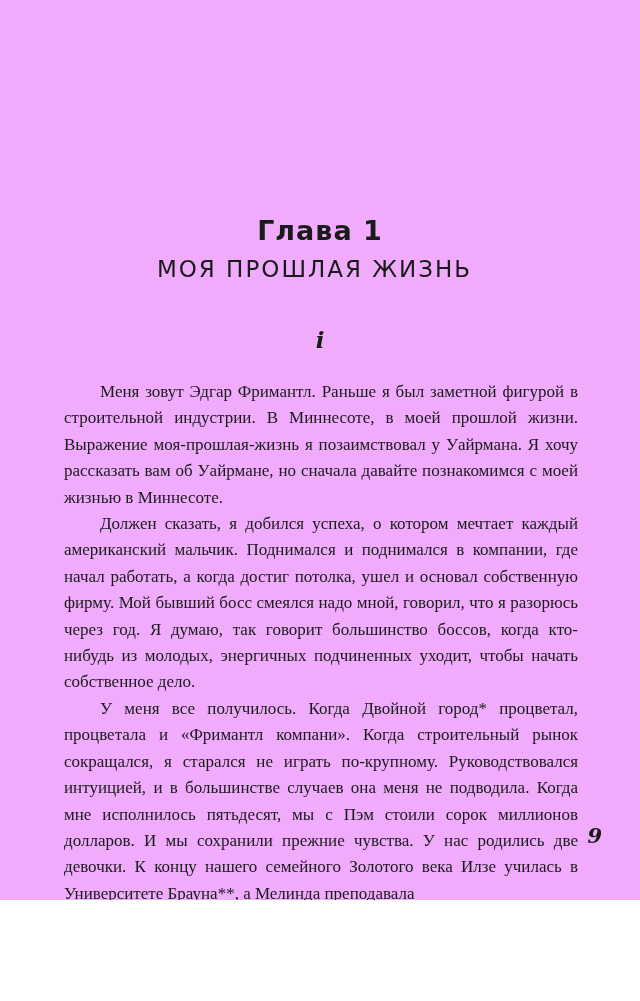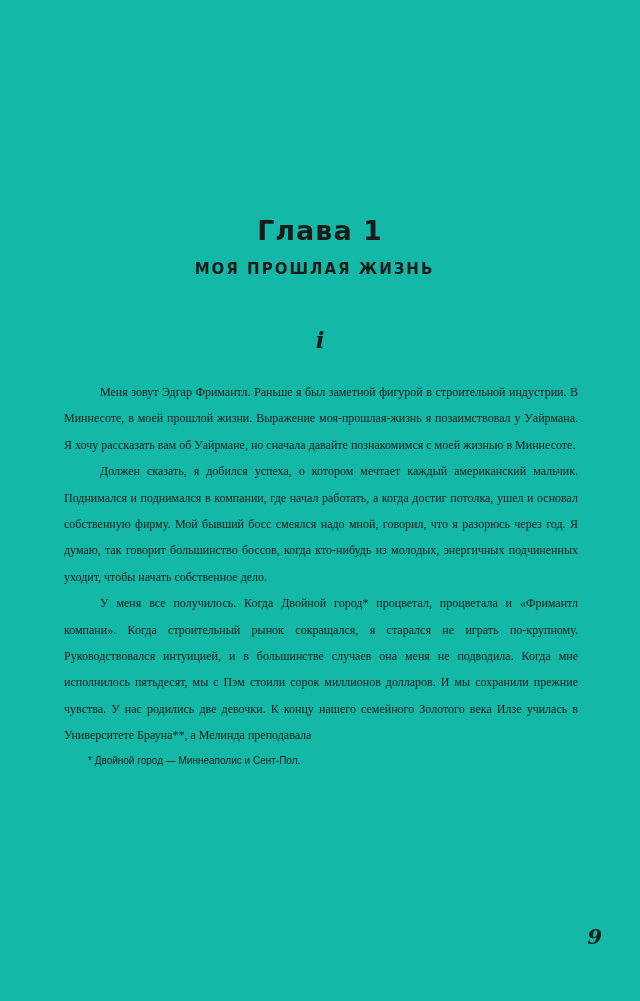--- a/index.html
+++ b/index.html
@@ -4,60 +4,60 @@
 <style>
   * { box-sizing: border-box; }
   html, body {
     margin: 0;
     padding: 0;
     background: #ffffff;
   }
   .page {
     position: relative;
     width: 640px;
-    height: 1001px;
+    height: 900px;
     margin: 0 auto;
-    background: #14b8a6;
+    background: #f0abfc;
     color: #1a1a1a;
     overflow: hidden;
   }
   
   .chapter-head {
     padding-top: 215px;
     text-align: center;
   }
   .chapter-label {
     font-family: "DejaVu Sans", sans-serif;
     font-weight: bold;
     font-size: 27px;
     line-height: 32px;
     letter-spacing: 1px;
   }
   .chapter-title {
     margin: 8px 11px 0 0;
     font-family: "DejaVu Sans", sans-serif;
-    font-weight: bold;
-    font-size: 15px;
+    font-weight: normal;
+    font-size: 23px;
     line-height: 28px;
     letter-spacing: 2px;
   }
   .section-marker {
     margin-top: 44px;
     text-align: center;
     font-family: "DejaVu Serif", serif;
     font-style: italic;
     font-weight: bold;
     font-size: 23px;
     line-height: 26px;
   }
   .body-text {
     margin-top: 26px;
     padding: 0 62px 0 64px;
     font-family: "Liberation Serif", serif;
-    font-size: 12px;
+    font-size: 17px;
     line-height: 26.4px;
     text-align: justify;
     hyphens: auto;
     -webkit-hyphens: auto;
   }
   .body-text p {
     margin: 0;
     text-indent: 36px;
   }
   .footnotes {

